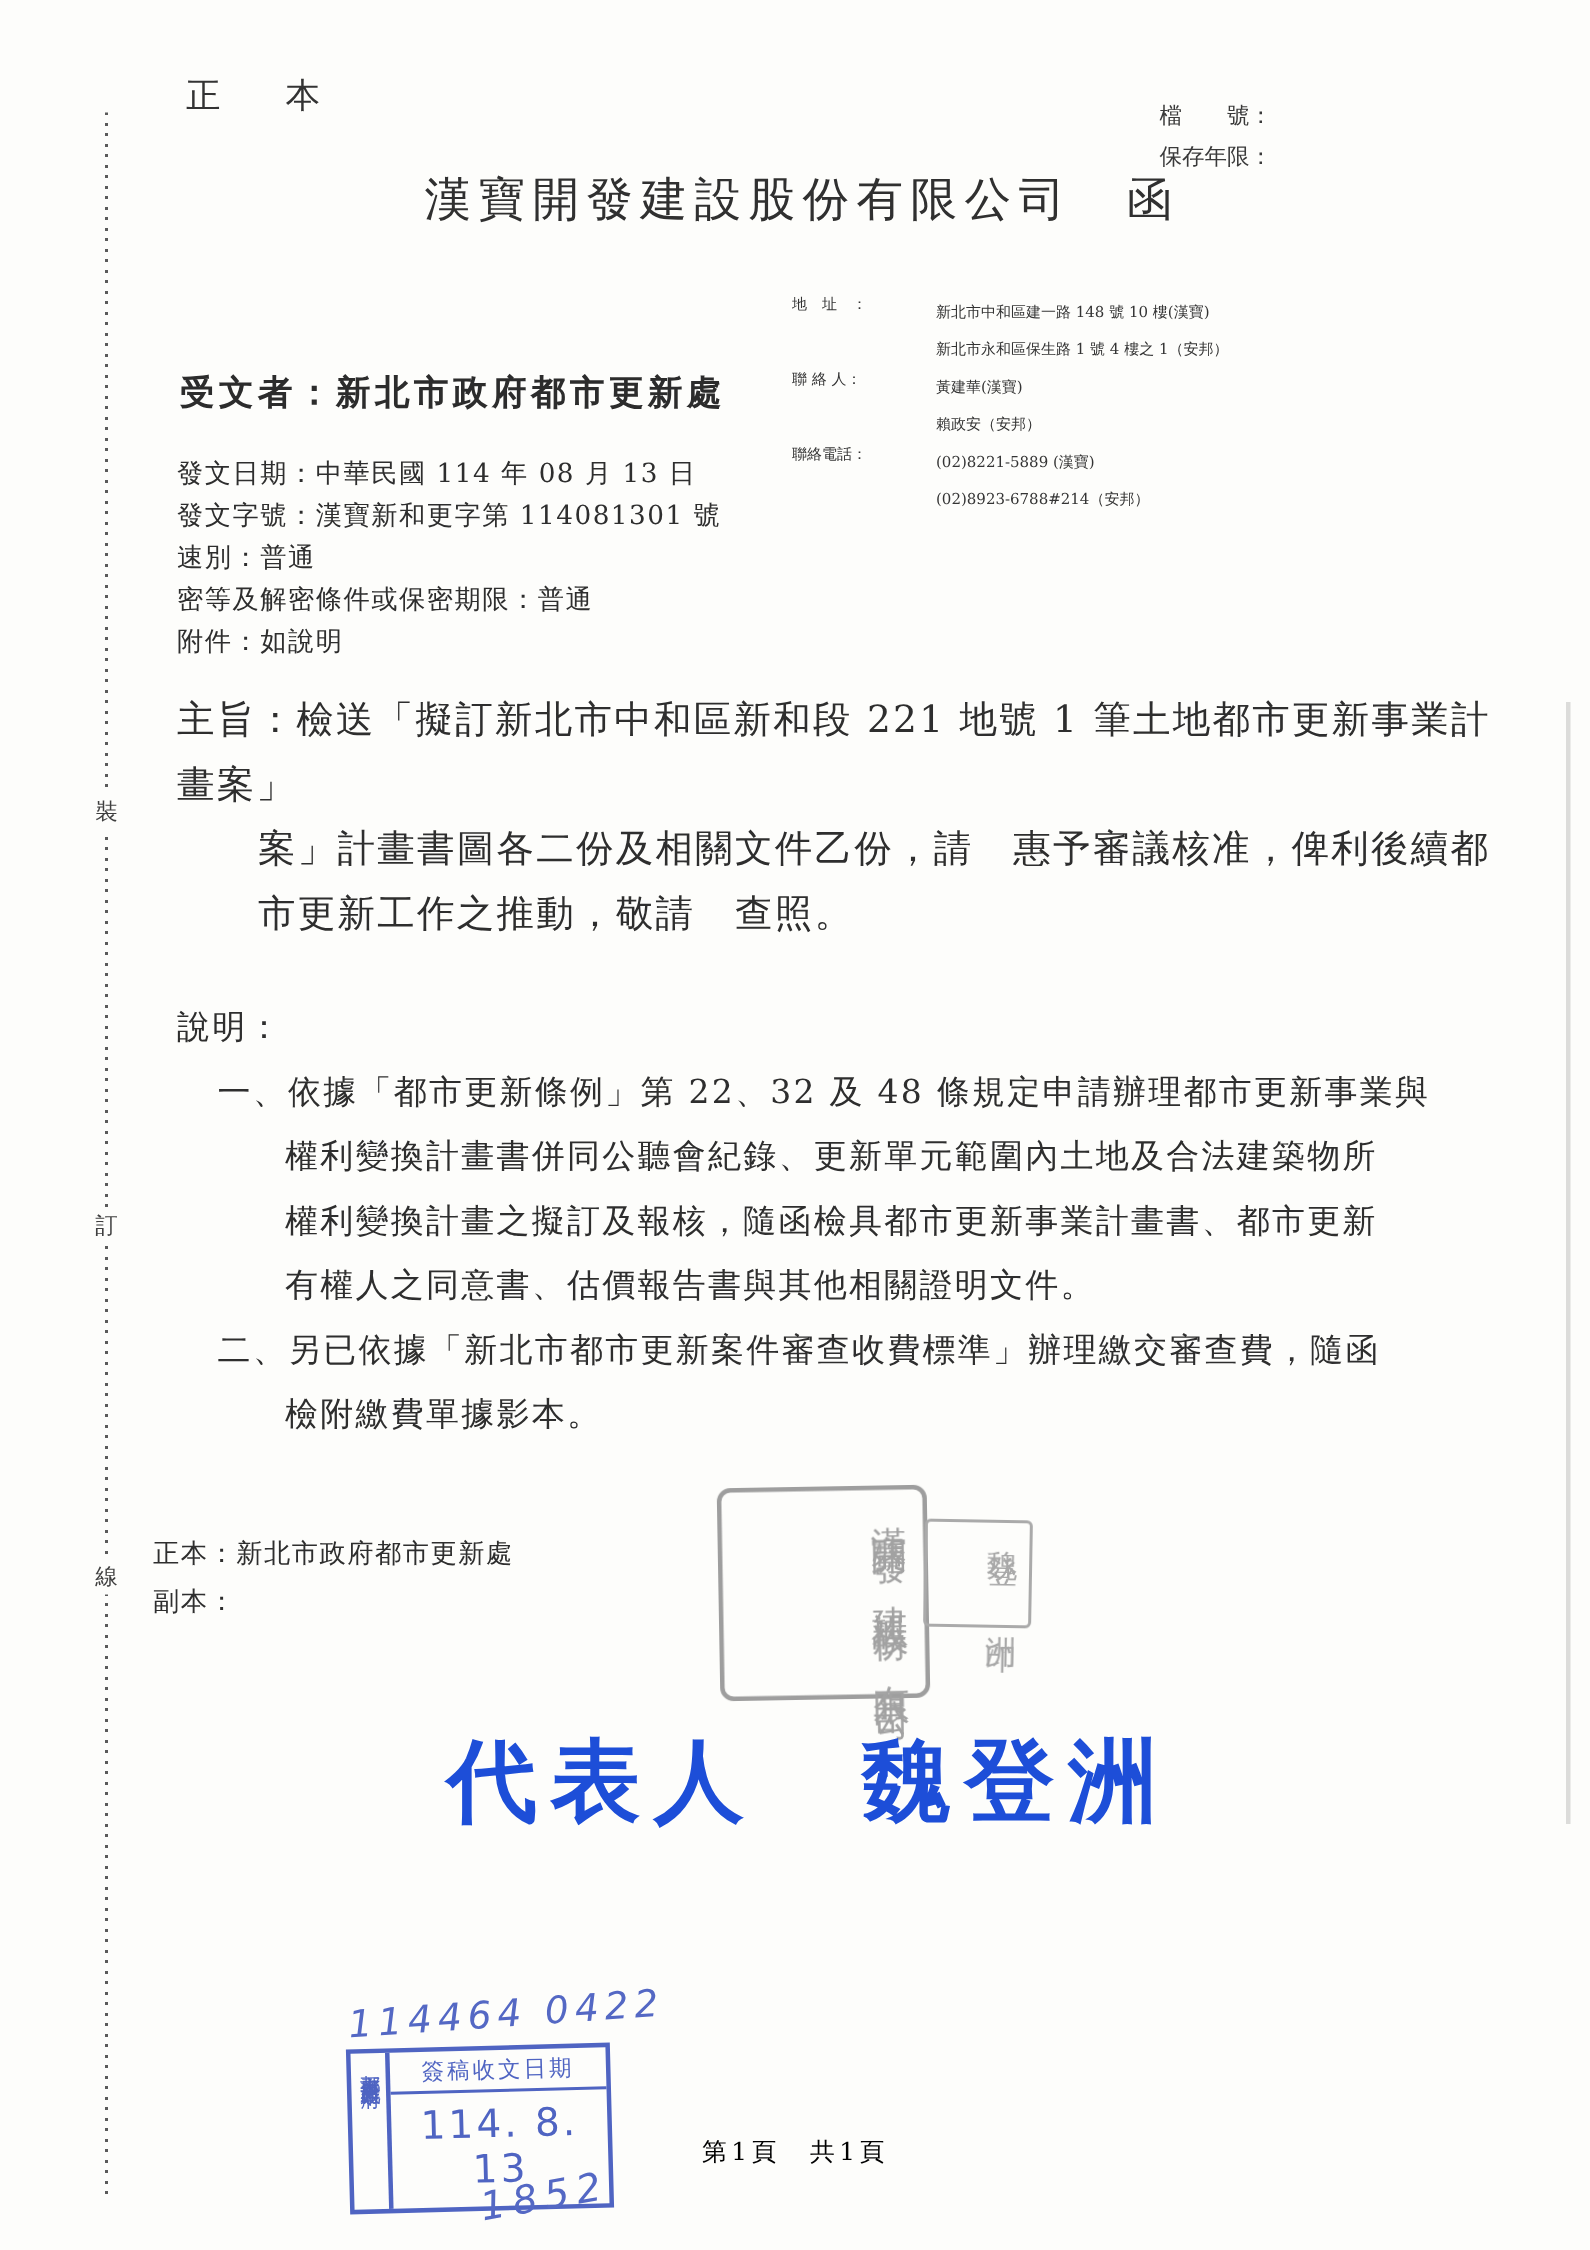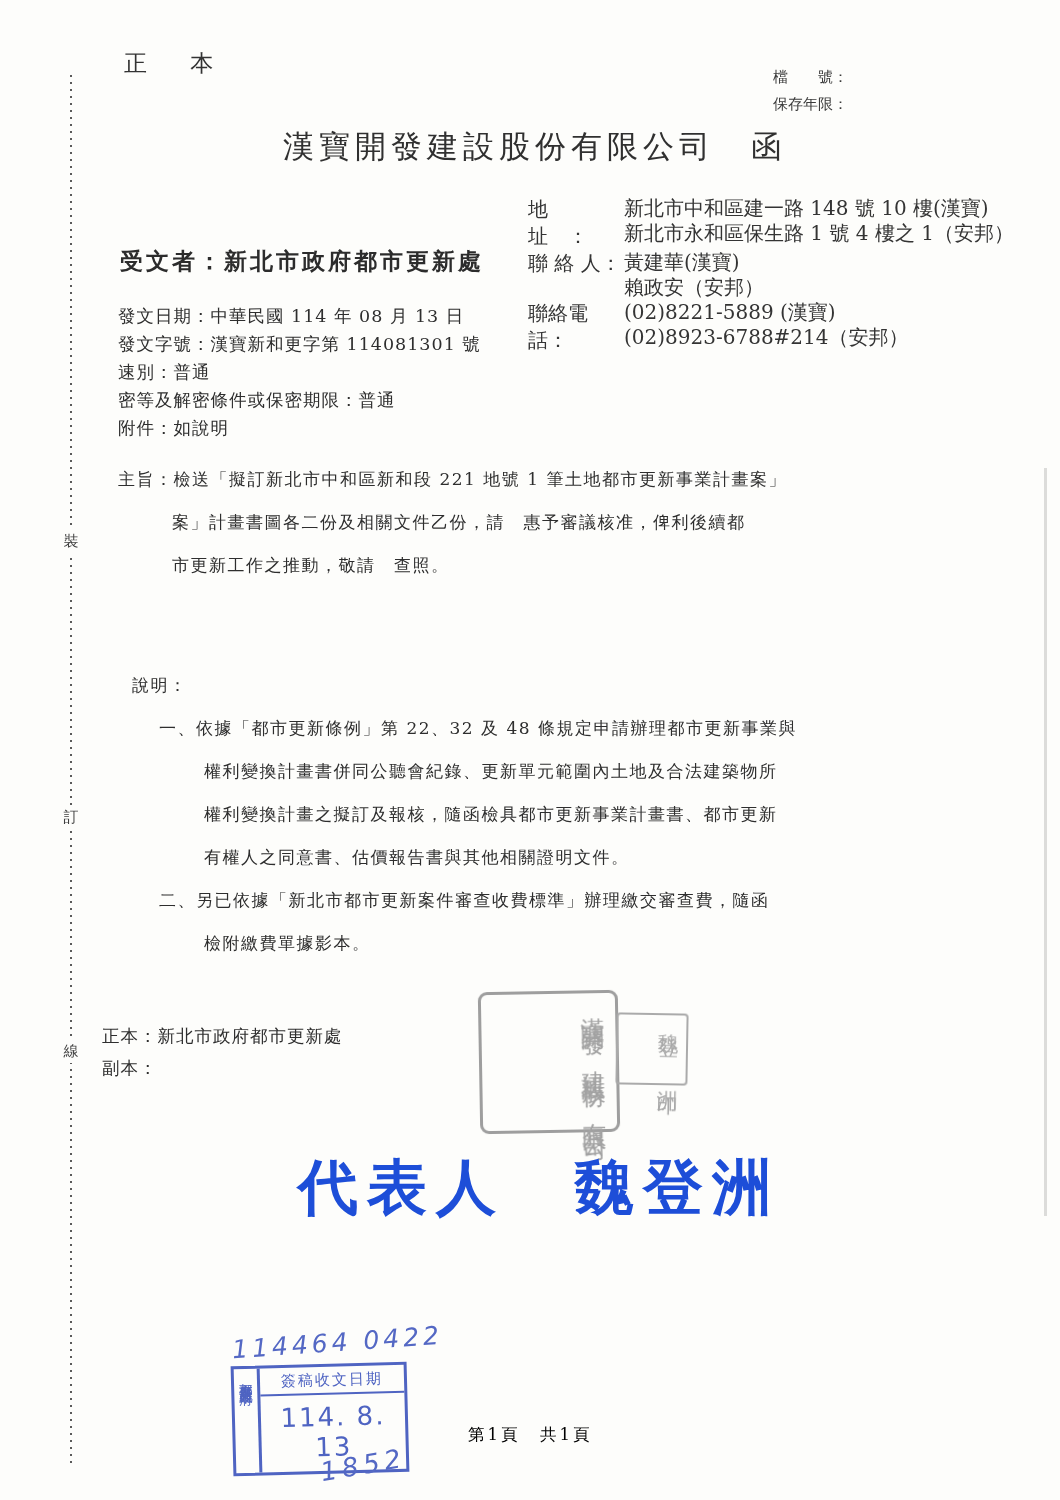--- a/index.html
+++ b/index.html
@@ -4,32 +4,32 @@
 <style>
   html,body{margin:0;padding:0;background:#e8e8e6;}
   .page{position:relative;width:1060px;height:1500px;background:#fdfdfb;
         font-family:"DejaVu Serif","Liberation Serif",serif;color:#2e2e2e;overflow:hidden;margin:0 auto;}
   .dotline{position:absolute;left:70px;top:75px;height:1390px;width:2px;
         background:repeating-linear-gradient(to bottom,#5a5a5a 0 2px,transparent 2px 7px);}
   .mark{position:absolute;left:56px;width:30px;text-align:center;background:#fdfdfb;
         font-size:15px;color:#3f3f3f;padding:2px 0;}
   .copy{position:absolute;left:124px;top:48px;font-size:23px;letter-spacing:18px;color:#333;}
   .fileblock{position:absolute;left:773px;top:64px;font-size:15px;line-height:27px;color:#3a3a3a;}
-  .title{position:absolute;left:283px;top:126px;font-size:31px;letter-spacing:5px;
+  .title{position:absolute;left:283px;top:112px;font-size:31px;letter-spacing:5px;
         font-weight:normal;margin:0;color:#303030;}
-  .contact{position:absolute;left:528px;top:196px;font-size:20px;color:#343434;}
+  .contact{position:absolute;left:528px;top:196px;font-size:10px;color:#343434;}
   .crow{display:flex;}
   .clabel{width:96px;flex:none;}
   .cvals div{line-height:25px;}
   .recipient{position:absolute;left:120px;top:246px;font-size:23px;letter-spacing:3px;color:#2c2c2c;font-weight:bold;}
   .meta{position:absolute;left:118px;top:302px;font-size:17.5px;line-height:28px;letter-spacing:1px;}
-  .subject{position:absolute;left:118px;top:458px;font-size:17px;line-height:43px;
+  .subject{position:absolute;left:118px;top:458px;font-size:25px;line-height:43px;
         letter-spacing:1.5px;width:880px;}
   .subject .cont{padding-left:54px;}
-  .explain{position:absolute;left:132px;top:664px;font-size:17px;line-height:43px;
+  .explain{position:absolute;left:118px;top:664px;font-size:22px;line-height:43px;
         letter-spacing:1.5px;width:880px;}
   .lvl1{padding-left:27px;}
   .lvl2{padding-left:72px;}
   .distribution{position:absolute;left:102px;top:1020px;font-size:17.5px;line-height:32px;letter-spacing:1px;}
   .company-seal{position:absolute;left:479px;top:991px;width:120px;height:126px;
         border:3px solid #9e9e9e;border-radius:9px;transform:rotate(-1deg);
         writing-mode:vertical-rl;display:flex;justify-content:space-between;
         padding:5px 7px;font-size:24px;color:#a2a2a2;letter-spacing:5px;filter:blur(0.4px);}
   .rep-seal{position:absolute;left:616px;top:1013px;width:60px;height:64px;
         border:2px solid #aaaaaa;border-radius:4px;transform:rotate(1deg);

